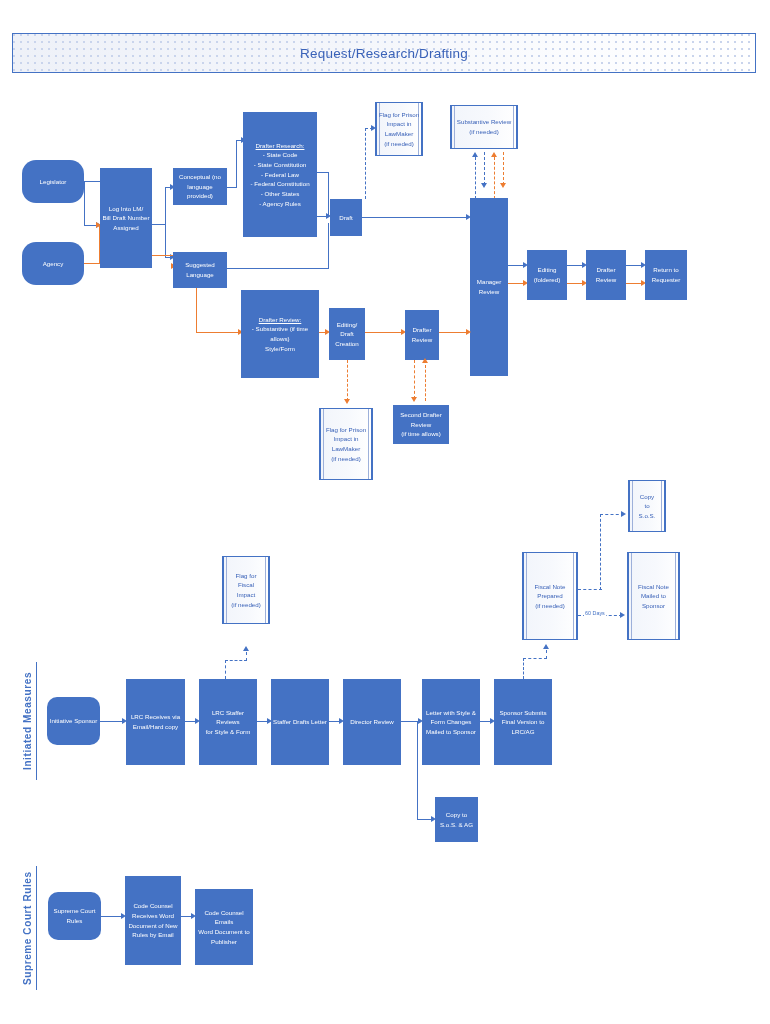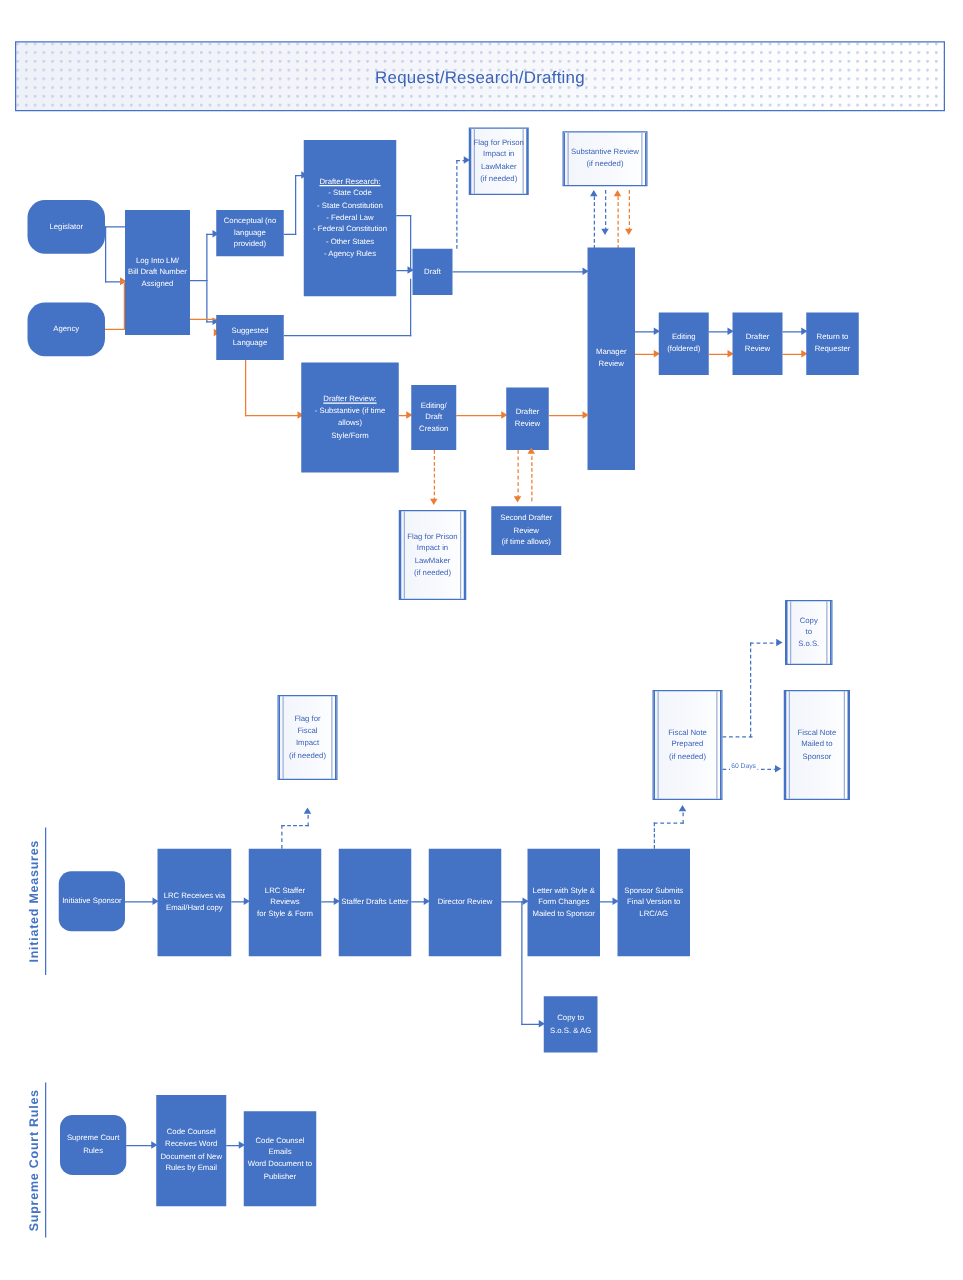--- a/index.html
+++ b/index.html
@@ -4,21 +4,21 @@
 <style>
   html,body{margin:0;padding:0;}
   body{
     width:770px;height:1024px;background:#ffffff;position:relative;
     font-family:"Liberation Sans", sans-serif;overflow:hidden;
   }
   #canvas{position:absolute;left:0;top:0;width:770px;height:1024px;}
 
   
   .banner{
-    position:absolute;left:12px;top:33px;width:744px;height:56px;
+    position:absolute;left:12px;top:33px;width:744px;height:40px;
     border:1px solid #4472C4;
     background:
       radial-gradient(circle at 1px 1px, #c9d4ec 1px, transparent 1.3px) 0 0/7px 7px,
       linear-gradient(to right,#eef1f8 0%, #f4f6fb 45%, #fbfcfe 75%, #ffffff 100%);
     box-sizing:border-box;
   }
   .banner-title{
     position:absolute;left:0;top:0;width:100%;height:100%;
     display:flex;align-items:center;justify-content:center;
     color:#3a62b8;font-size:13.5px;letter-spacing:.2px;

